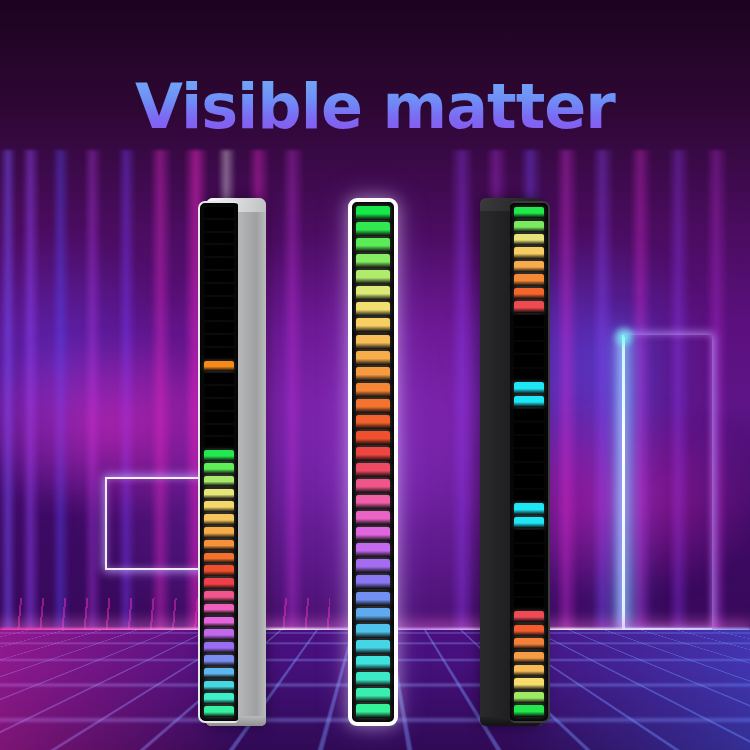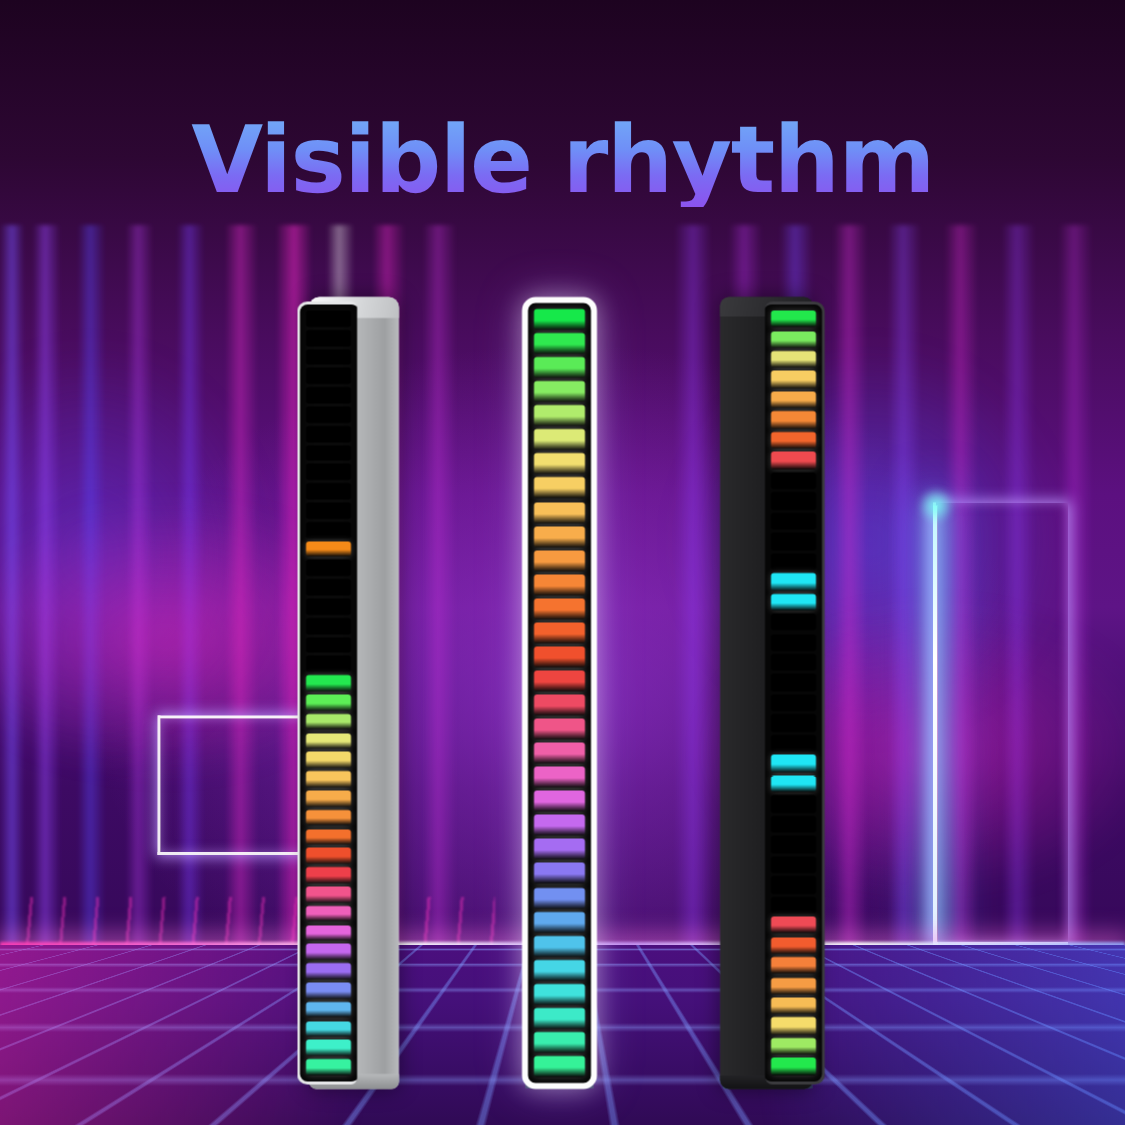--- a/index.html
+++ b/index.html
@@ -328,21 +328,21 @@
         <div class="led on" style="background: linear-gradient(rgb(242, 92, 46) 0%, rgb(242, 92, 46) 55%, rgba(0, 0, 0, 0.18) 100%);"></div>
         <div class="led on" style="background: linear-gradient(rgb(245, 128, 58) 0%, rgb(245, 128, 58) 55%, rgba(0, 0, 0, 0.18) 100%);"></div>
         <div class="led on" style="background: linear-gradient(rgb(246, 156, 68) 0%, rgb(246, 156, 68) 55%, rgba(0, 0, 0, 0.18) 100%);"></div>
         <div class="led on" style="background: linear-gradient(rgb(247, 188, 85) 0%, rgb(247, 188, 85) 55%, rgba(0, 0, 0, 0.18) 100%);"></div>
         <div class="led on" style="background: linear-gradient(rgb(245, 220, 107) 0%, rgb(245, 220, 107) 55%, rgba(0, 0, 0, 0.18) 100%);"></div>
         <div class="led on" style="background: linear-gradient(rgb(158, 234, 99) 0%, rgb(158, 234, 99) 55%, rgba(0, 0, 0, 0.18) 100%);"></div>
         <div class="led on" style="background: linear-gradient(rgb(35, 232, 77) 0%, rgb(35, 232, 77) 55%, rgba(0, 0, 0, 0.18) 100%);"></div>
       </div>
     </div>
 
-  <h1 class="title">Visible rhythm</h1>
+  <h1 class="title">Visible matter</h1>
 
   <div class="device" id="dev-left">
     <div class="body"></div>
     <div class="top-face"></div>
     <div class="bot-face"></div>
     <div class="screen">
       <div class="leds">
           <div class="led" style="background: rgb(0, 0, 0);"></div>
           <div class="led" style="background: rgb(0, 0, 0);"></div>
           <div class="led" style="background: rgb(0, 0, 0);"></div>

